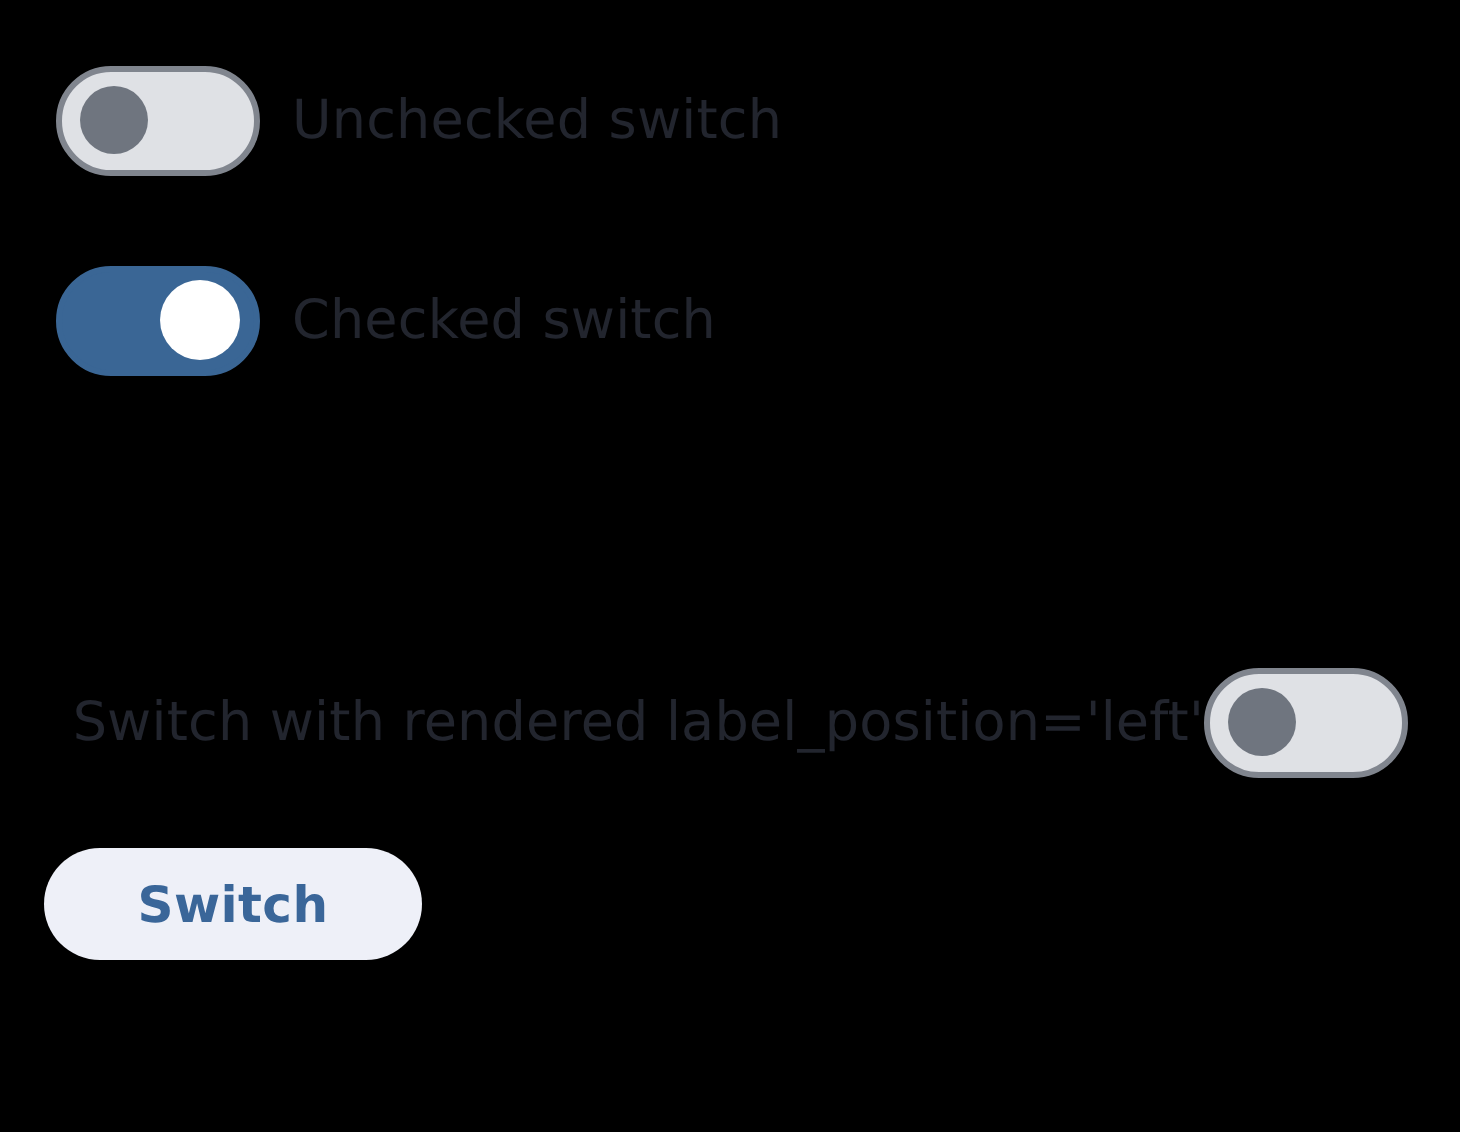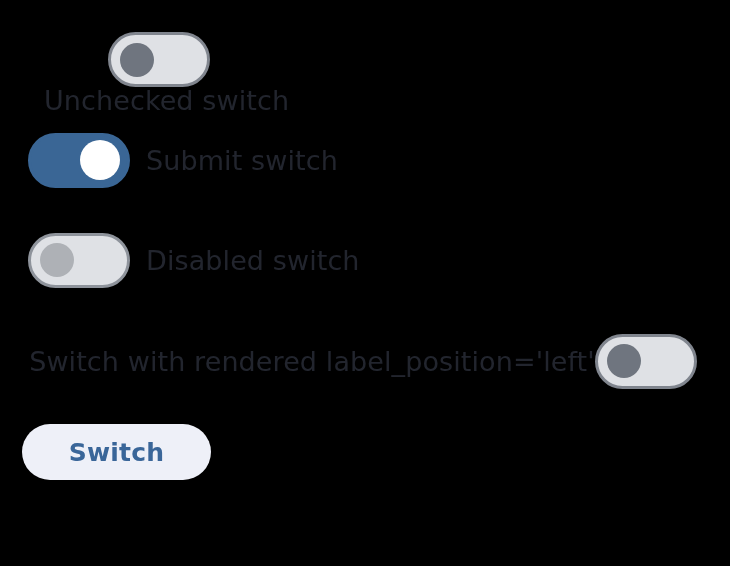--- a/index.html
+++ b/index.html
@@ -22,33 +22,33 @@
   }
 
   
   .switch-row {
     position: absolute;
     left: 0;
     display: flex;
     align-items: center;
     height: 56px;
   }
-  .row-1 { top: 32px;  left: 28px; flex-direction: column; }
+  .row-1 { top: 32px;  left: 28px; }
   .row-2 { top: 132px; left: 28px; }
   .row-3 { top: 232px; left: 28px; }
 
   .row-left-label {
     position: absolute;
     top: 332px;
     left: 22px;
     width: 682px;
     height: 58px;
     display: flex;
     align-items: center;
-    justify-content: center;
+    justify-content: flex-end;
   }
 
   
   .switch {
     position: relative;
     width: 102px;
     height: 55px;
     border-radius: 28px;
     box-sizing: border-box;
     flex: 0 0 auto;
@@ -142,29 +142,23 @@
     <div class="switch off" role="switch" aria-checked="false">
       <span class="knob"></span>
     </div>
     <span class="switch-label">Unchecked switch</span>
   </div>
 
   <div class="switch-row row-2">
     <div class="switch on" role="switch" aria-checked="true">
       <span class="knob"></span>
     </div>
-    <span class="switch-label">Submit switch</span>
+    <span class="switch-label">Checked switch</span>
   </div>
 
-  <div class="switch-row row-3">
-    <div class="switch disabled" role="switch" aria-checked="false" aria-disabled="true">
-      <span class="knob"></span>
-    </div>
-    <span class="switch-label">Disabled switch</span>
-  </div>
 
   <div class="row-left-label">
     <span class="left-label">Switch with rendered label_position='left'</span>
     <div class="switch off" role="switch" aria-checked="false">
       <span class="knob"></span>
     </div>
   </div>
 
   <button class="submit-button">Switch</button>
 

